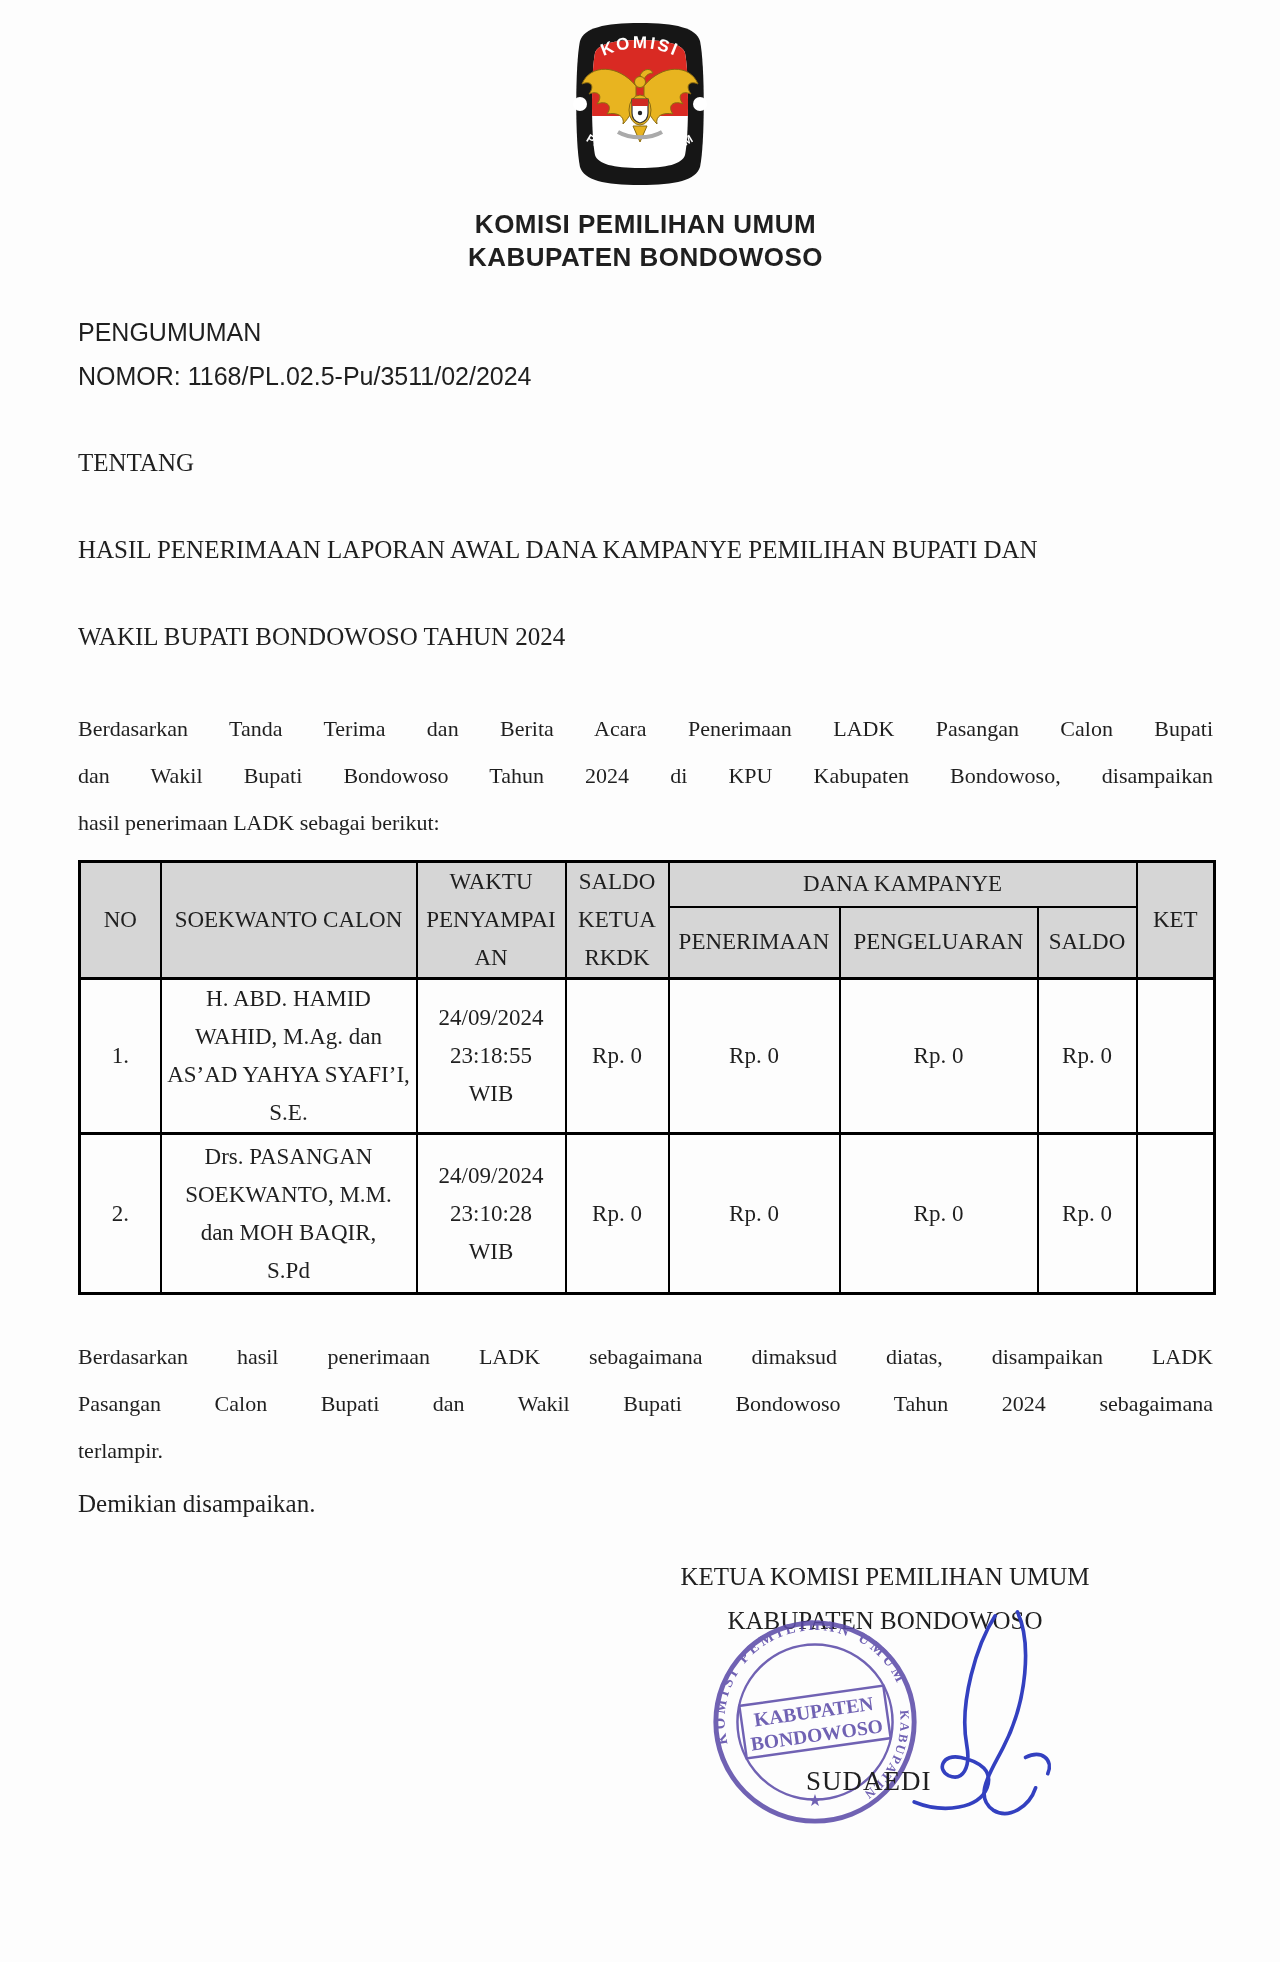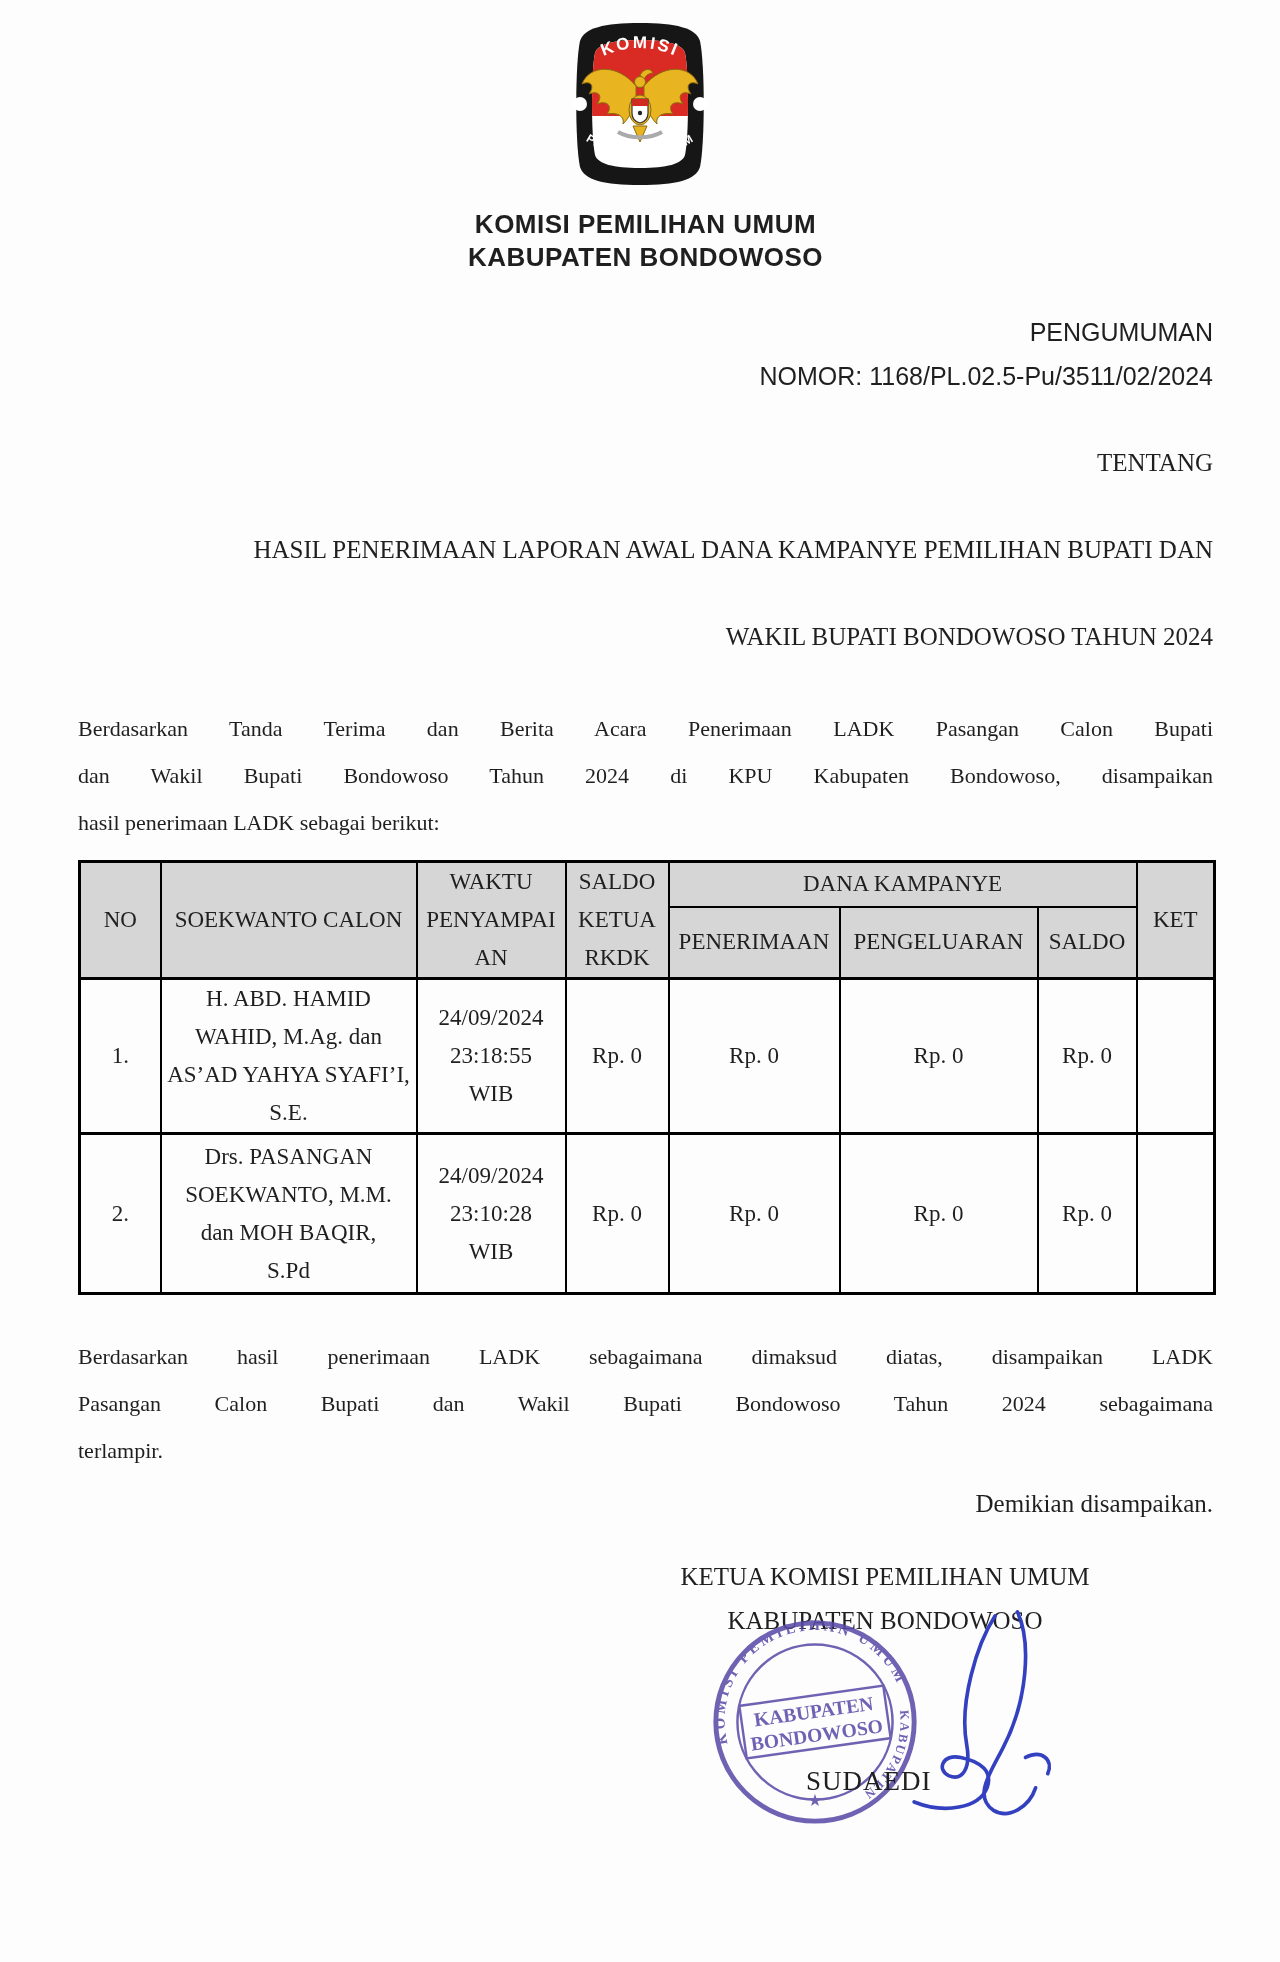--- a/index.html
+++ b/index.html
@@ -16,30 +16,30 @@
 
   
   .logo-wrap { width:140px; margin:20px auto 0; }
 
   
   .org-block { margin-top:16px; text-align:center;
     font-family:"Liberation Sans", sans-serif; font-weight:bold;
     font-size:26px; line-height:33px; letter-spacing:0.5px; }
 
   
-  .head-block { margin-top:36px; text-align:right; line-height:44px; font-size:25px; }
+  .head-block { margin-top:36px; text-align:left; line-height:44px; font-size:25px; }
   .head-sans { font-family:"Liberation Sans", sans-serif; }
   .head-serif { font-family:"Liberation Serif", serif;margin-top:43px; }
 
   
   .para { margin-top:46px; font-size:22px; line-height:47px; }
   .para.second { margin-top:38px; }
   .jline { text-align:justify; text-align-last:justify; }
   .jline-end { text-align:left; }
-  .closing { margin-top:6px; font-size:25px; line-height:47px;text-align:right; }
+  .closing { margin-top:6px; font-size:25px; line-height:47px; }
 
   
   table.ladk {
     margin-top:14px;
     border-collapse:collapse;
     table-layout:fixed;
     width:1135px;
     font-size:23px;
     line-height:38px;
     border:3px solid #000;

